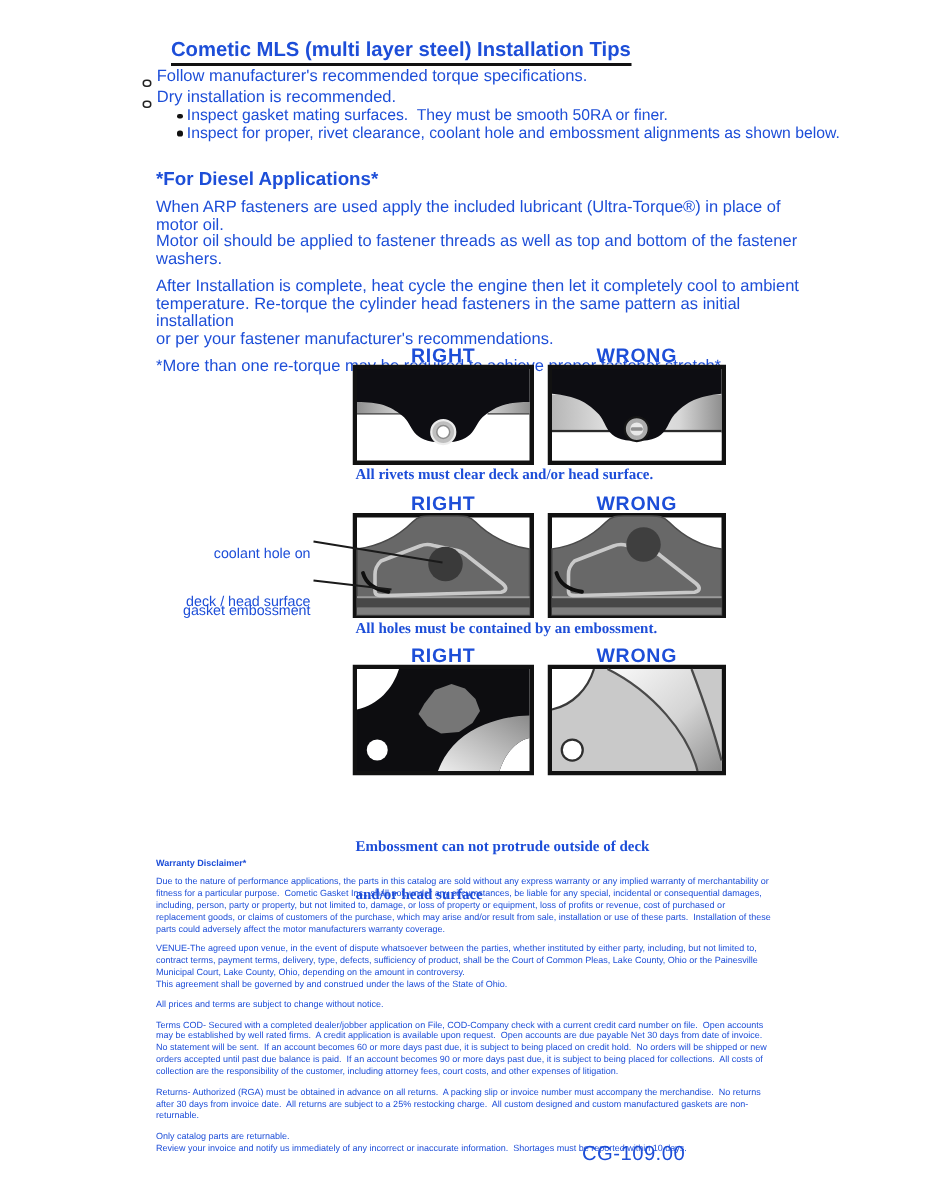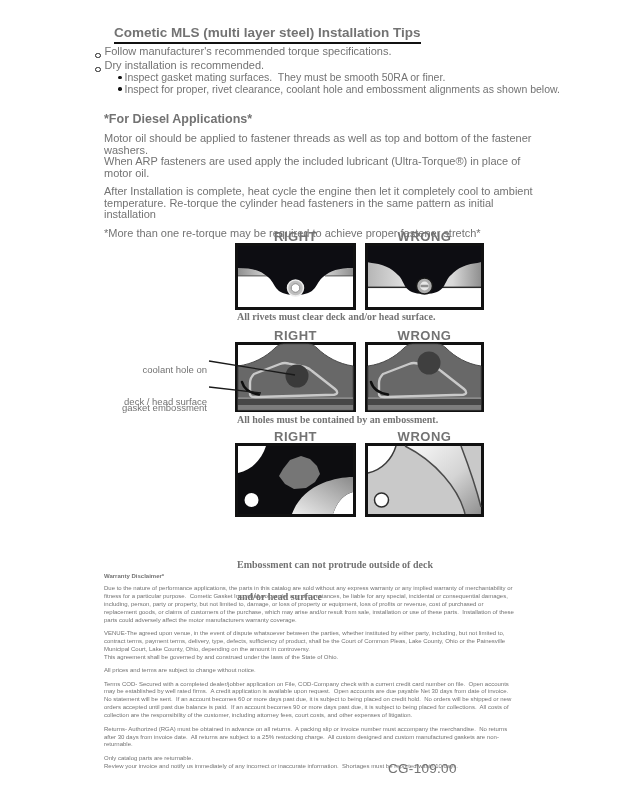--- a/index.html
+++ b/index.html
@@ -1,18 +1,18 @@
 <!DOCTYPE html>
 <html><head>
 <meta charset="utf-8">
 <style>
   html,body{margin:0;padding:0;background:#ffffff;}
   .page{
     position:relative;width:565px;height:800px;background:#ffffff;
-    font-family:"Liberation Sans","DejaVu Sans",sans-serif;color:#737373;
+    font-family:"Liberation Sans","DejaVu Sans",sans-serif;color:#1d4ed8;
     overflow:hidden;
   }
   .abs{position:absolute;}
   
   .title{
     left:114px;top:25px;font-size:13.5px;font-weight:bold;
     border-bottom:2px solid #111;padding-bottom:2px;white-space:pre;
   }
   
   .bullets{left:95px;top:44px;width:470px;}
@@ -63,26 +63,27 @@
       <div class="subbullet">
         <span class="dot"></span>
         <span>Inspect for proper, rivet clearance, coolant hole and embossment alignments as shown below.</span>
       </div>
     </div>
   </div>
 
   <div class="abs diesel">
     <h2>*For Diesel Applications*</h2>
     <div class="pgroup">
+      <div class="pline">When ARP fasteners are used apply the included lubricant (Ultra-Torque®) in place of motor oil.</div>
       <div class="pline">Motor oil should be applied to fastener threads as well as top and bottom of the fastener washers.</div>
-      <div class="pline">When ARP fasteners are used apply the included lubricant (Ultra-Torque®) in place of motor oil.</div>
     </div>
     <div class="pgroup">
       <div class="pline">After Installation is complete, heat cycle the engine then let it completely cool to ambient</div>
       <div class="pline">temperature. Re-torque the cylinder head fasteners in the same pattern as initial installation</div>
+      <div class="pline">or per your fastener manufacturer's recommendations.</div>
     </div>
     <div class="pline">*More than one re-torque may be required to achieve proper fastener stretch*</div>
   </div>
 
   <div class="abs rw-label" style="left:235px;top:229px;width:121px;">RIGHT</div>
   <div class="abs rw-label" style="left:365px;top:229px;width:119px;">WRONG</div>
 
   <svg class="abs" style="left:235px;top:243px;" width="121" height="67" viewBox="0 0 121 67">
     <defs>
       <linearGradient id="s1l" x1="0" y1="0" x2="1" y2="0">

